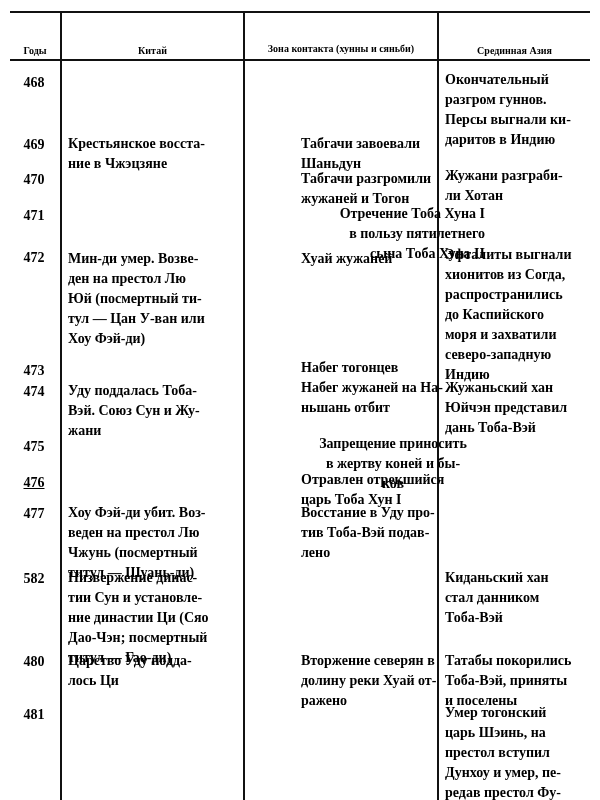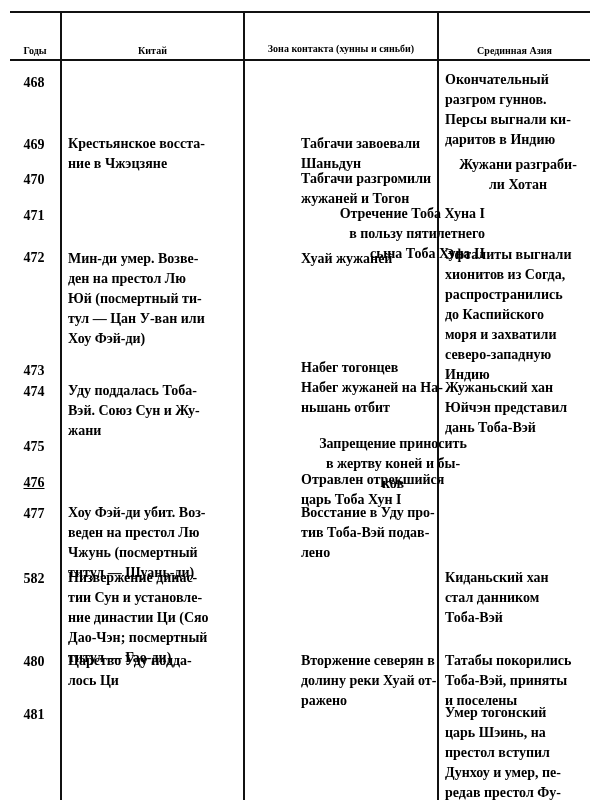--- a/index.html
+++ b/index.html
@@ -105,21 +105,21 @@
 Персы выгнали ки-
 даритов в Индию</div>
       <div class="year" style="top: 136px;">469</div>
       <div class="cell col-china" style="top: 134px;">Крестьянское восста-
 ние в Чжэцзяне</div>
       <div class="cell col-contact" style="top: 134px;">Табгачи завоевали
 Шаньдун</div>
       <div class="year" style="top: 171px;">470</div>
       <div class="cell col-contact" style="top: 169px;">Табгачи разгромили
 жужаней и Тогон</div>
-      <div class="cell col-asia" style="top: 155px; text-align: center;">Жужани разграби-
+      <div class="cell col-asia" style="top: 166px;">Жужани разграби-
 ли Хотан</div>
       <div class="year" style="top: 207px;">471</div>
       <div class="cell col-contact" style="top: 204px; text-align: right;">Отречение Тоба Хуна I
 в пользу пятилетнего
 сына Тоба Хуна II</div>
       <div class="year" style="top: 249px;">472</div>
       <div class="cell col-china" style="top: 249px;">Мин-ди умер. Возве-
 ден на престол Лю
 Юй (посмертный ти-
 тул — Цан У-ван или

